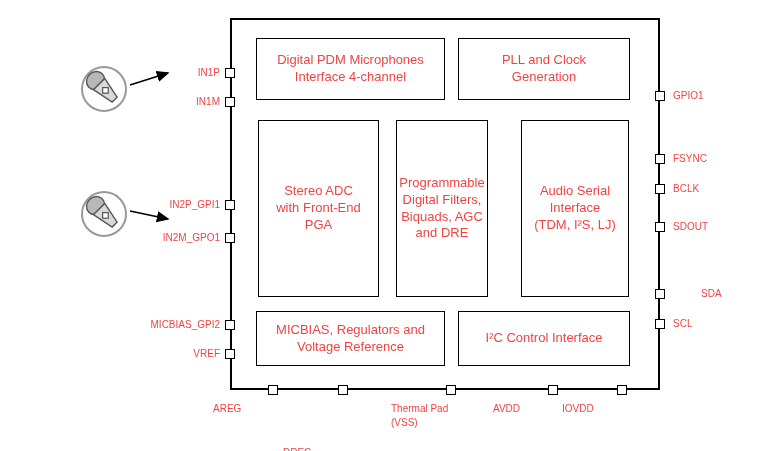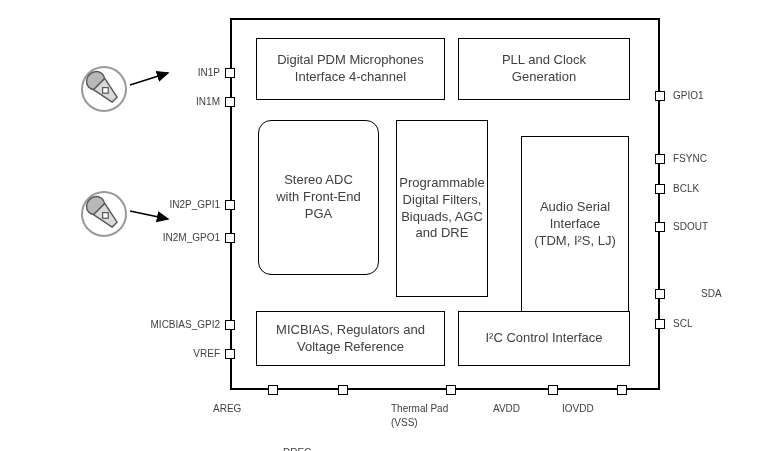--- a/index.html
+++ b/index.html
@@ -2,21 +2,21 @@
 <html><head>
 <meta charset="utf-8">
 <style>
   html, body { margin: 0; padding: 0; background: #ffffff; }
   #canvas {
     position: relative;
     width: 777px;
     height: 451px;
     background: #ffffff;
     font-family: "Liberation Sans", sans-serif;
-    color: #404040;
+    color: #ef4444;
     overflow: hidden;
   }
   .chip-outline {
     position: absolute;
     left: 230px; top: 18px;
     width: 430px; height: 372px;
     border: 2px solid #000;
     background: #ffffff;
     box-sizing: border-box;
   }
@@ -29,23 +29,23 @@
     align-items: center;
     justify-content: center;
     text-align: center;
     font-size: 13px;
     line-height: 1.3;
     white-space: pre-line;
     padding: 2px;
   }
   .blk-pdm     { left: 256px; top: 38px;  width: 189px; height: 62px; }
   .blk-pll     { left: 458px; top: 38px;  width: 172px; height: 62px; }
-  .blk-adc     { left: 258px; top: 120px; width: 121px; height: 155px; border-radius: 13px; }
+  .blk-adc     { left: 258px; top: 120px; width: 121px; height: 177px; }
   .blk-filters { left: 396px; top: 120px; width: 92px; height: 177px; }
-  .blk-asi     { left: 521px; top: 136px; width: 108px; height: 177px; }
+  .blk-asi     { left: 521px; top: 120px; width: 108px; height: 177px; }
   .blk-micbias { left: 256px; top: 311px; width: 189px; height: 55px; text-align: center; }
   .blk-i2c     { left: 458px; top: 311px; width: 172px; height: 55px; }
   .pin-square {
     position: absolute;
     width: 10px; height: 10px;
     background: #ffffff;
     border: 1.5px solid #000;
     box-sizing: border-box;
   }
   .pin-label {

